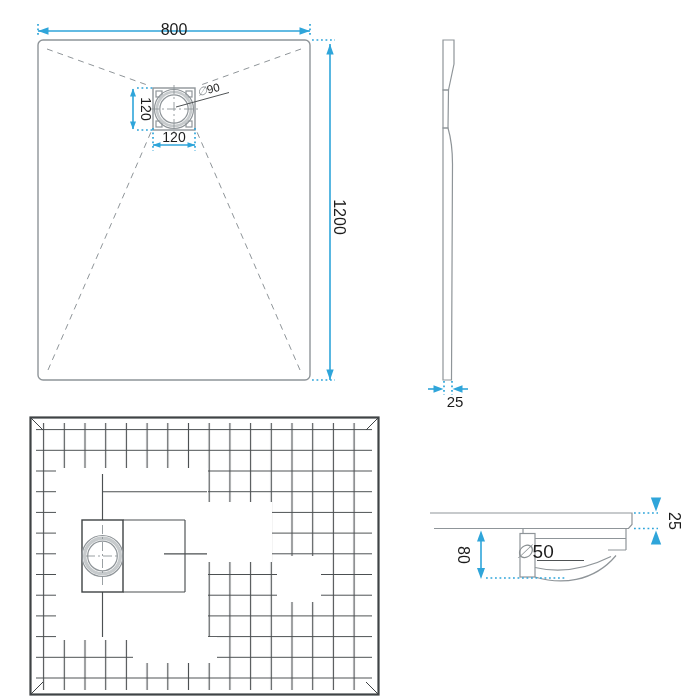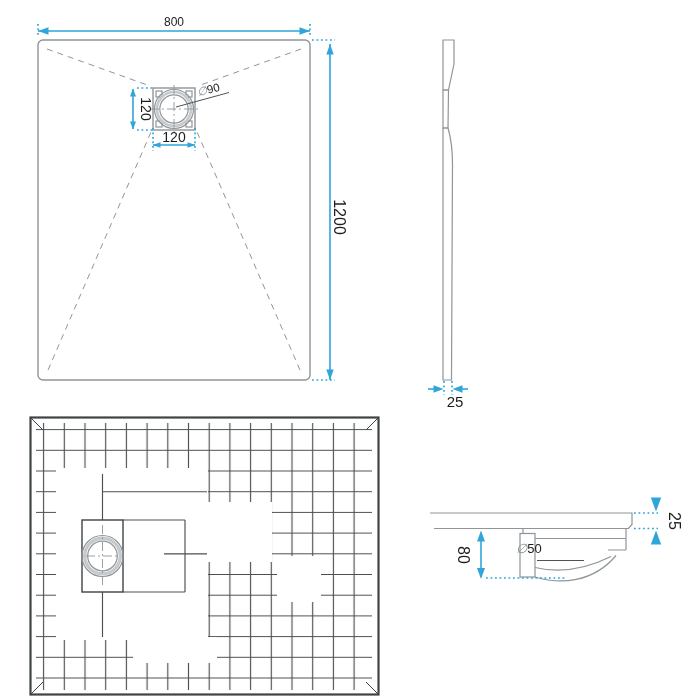--- a/index.html
+++ b/index.html
@@ -143,35 +143,35 @@
       </g>
 
       <g>
         <path class="s-dot" d="M634,513 H658 M634,528.5 H658"></path>
         <polygon class="s-arrow" points="656,511.5 650.8,497.5 661.2,497.5"></polygon>
         <polygon class="s-arrow" points="656,530.5 650.8,544.5 661.2,544.5"></polygon>
       </g>
     </g>
   </svg>
 
-  <div class="lbl ctr" style="left:138px;top:16px;width:72px;height:16px;font-size:12px;">800</div>
+  <div class="lbl ctr" style="left:138px;top:22px;width:72px;height:16px;font-size:16px;">800</div>
 
   <div class="lbl ctr rot90" style="left:321px;top:209px;width:36px;height:16px;font-size:16px;line-height:16px;">1200</div>
 
   <div class="lbl ctr rot90" style="left:132px;top:102px;width:27px;height:14px;font-size:14px;line-height:14px;">120</div>
 
   <div class="lbl ctr" style="left:152px;top:130px;width:44px;height:14px;font-size:14px;">120</div>
 
   <div class="lbl" style="left:197px;top:83px;width:36px;height:12px;font-size:11.5px;transform:rotate(-14deg);">
     <span class="dia-sym">∅</span><span>90</span>
   </div>
 
   <div class="lbl ctr" style="left:433px;top:394px;width:44px;height:14px;font-size:15px;">25</div>
 
   <div class="lbl ctr rot90" style="left:452px;top:547px;width:22px;height:16px;font-size:16px;line-height:16px;">80</div>
 
-  <div class="lbl" style="left:516px;top:542px;width:60px;height:16px;font-size:13px;">
+  <div class="lbl" style="left:516px;top:542px;width:60px;height:16px;font-size:19px;">
     <span class="dia-sym">∅</span><span>50</span>
   </div>
 
   <div class="lbl ctr rot90" style="left:662px;top:513px;width:24px;height:16px;font-size:16px;line-height:16px;">25</div>
 
 </div>
 
 </body></html>

